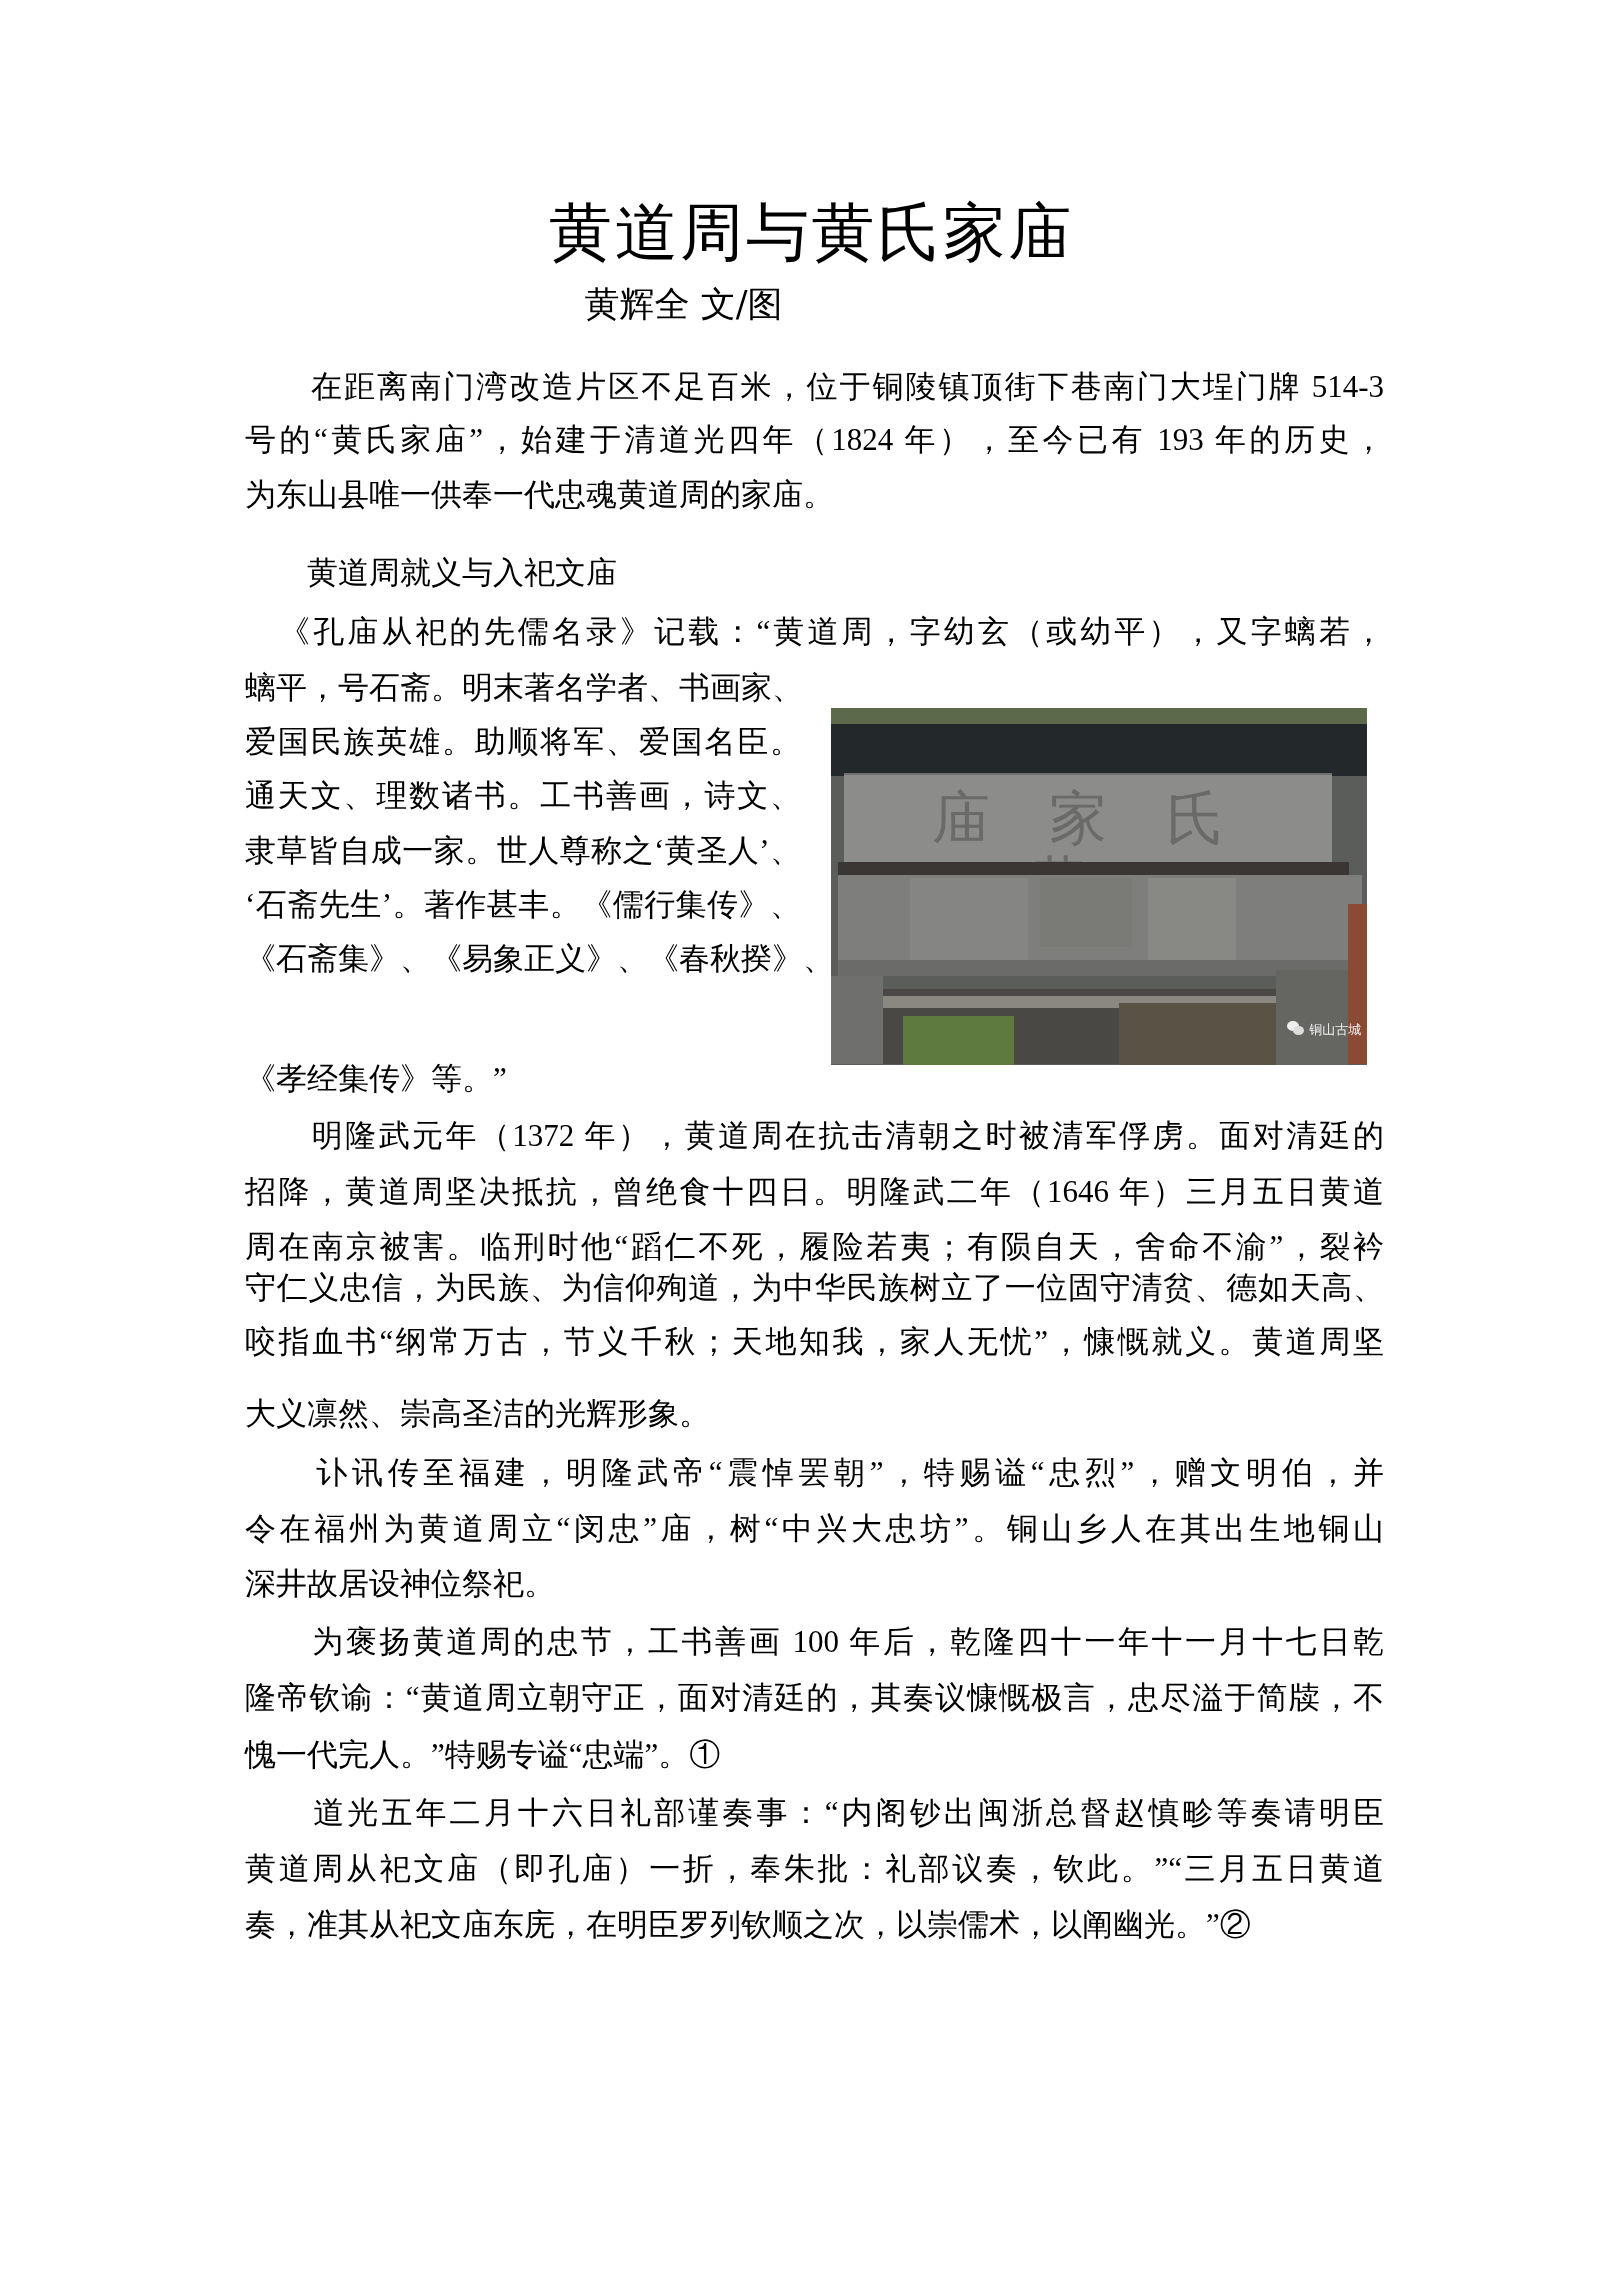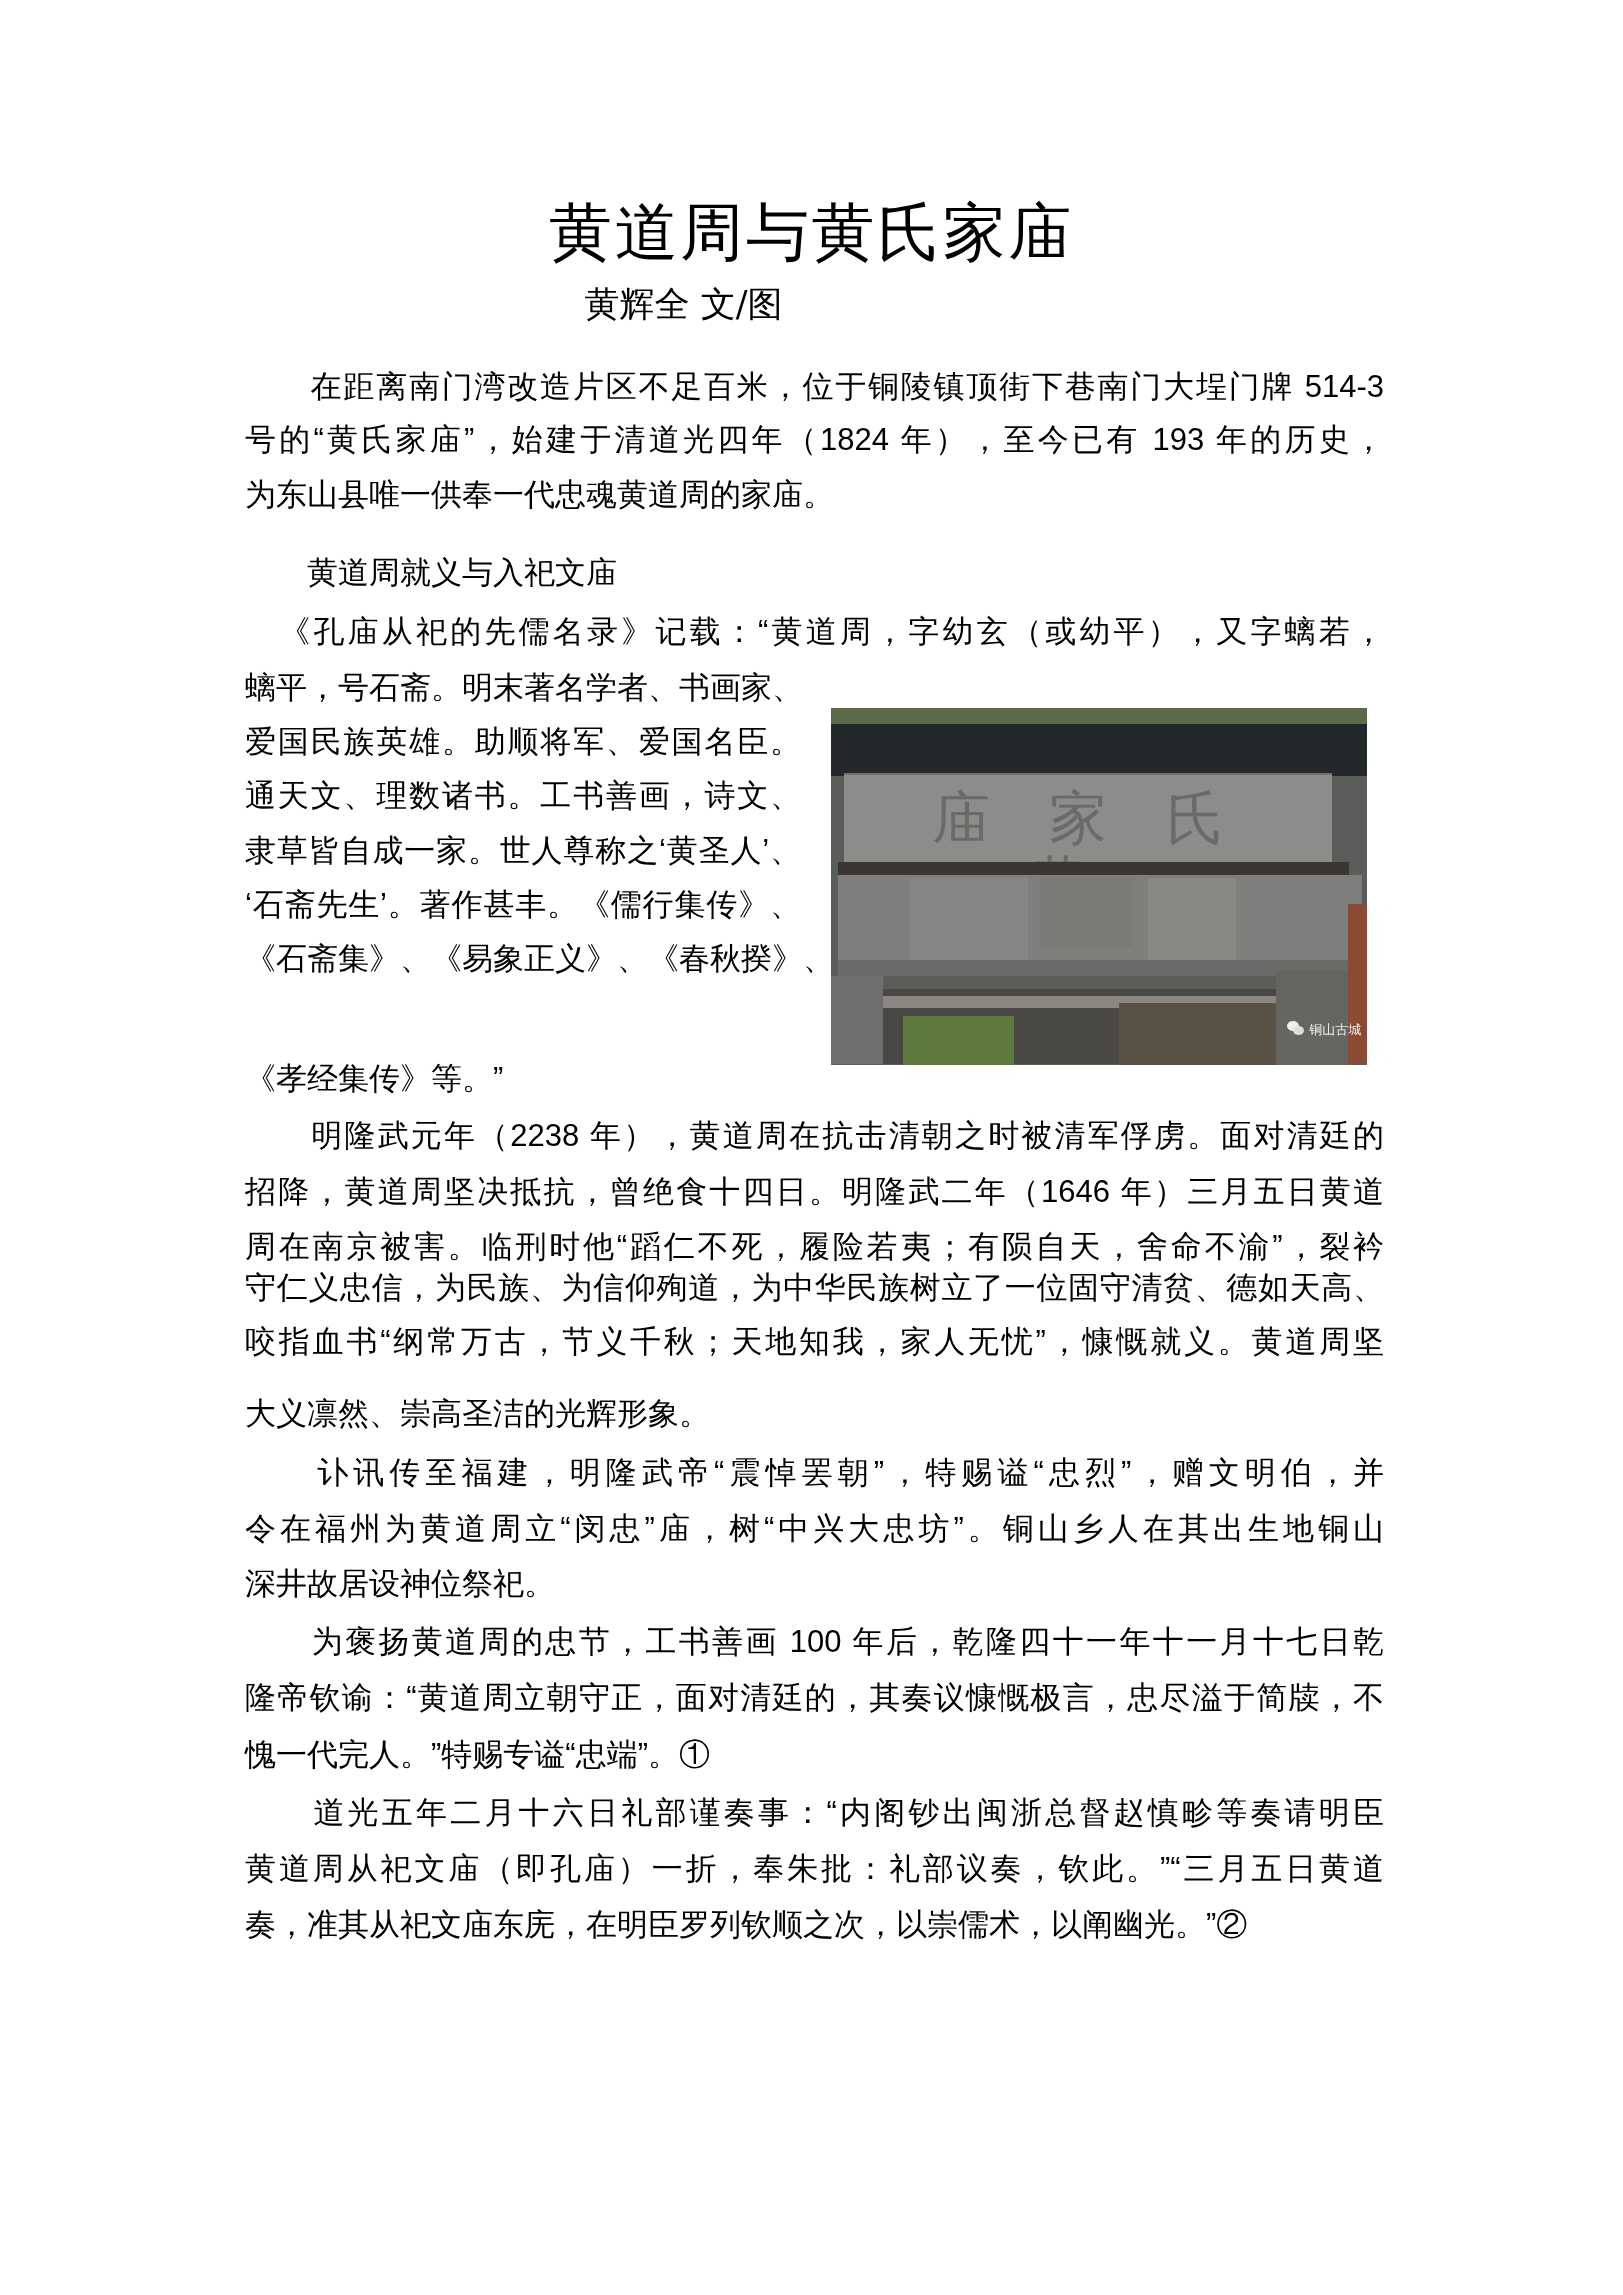--- a/index.html
+++ b/index.html
@@ -12,21 +12,21 @@
       text-align: center; font-size: 63px; line-height: 85px; letter-spacing: 2.6px;
       font-family: "DejaVu Serif", serif;
     }
     .byline {
       position: absolute; left: 0; width: 1367px; top: 281px;
       text-align: center; font-size: 35px; line-height: 46px;
       font-family: "DejaVu Serif", serif;
     }
     .line {
       position: absolute; left: 245px; font-size: 31px; line-height: 39px;
-      white-space: nowrap; font-family: Liberation Sans, sans-serif;
+      white-space: nowrap; font-family: Liberation Serif, serif;
     }
     .full { width: 1139px; text-align-last: justify; text-align: justify; }
     .half { width: 556px; text-align-last: justify; text-align: justify; }
     .photo {
       position: absolute; left: 831px; top: 708px; width: 536px; height: 357px;
       overflow: hidden; background: #5a5d5a;
     }
     .photo .top-band { position:absolute; left:0; top:0; width:100%; height:16.4px; background:#5c6a4a; }
     .photo .dark-band { position:absolute; left:0; top:16.4px; width:100%; height:52px; background:#23282b; }
     .photo .plaque {
@@ -104,21 +104,21 @@
     <div class="door"></div>
     <div class="post-l"></div>
     <div class="post-r"></div>
     <div class="brick"></div>
     <div class="watermark">
       <span class="wechat-icon"></span>
       <span>铜山古城</span>
     </div>
   </div>
 
-  <div class="line full" style="top:1116px">　　明隆武元年（2238 年），黄道周在抗击清朝之时被清军俘虏。面对清廷的</div>
+  <div class="line full" style="top:1116px">　　明隆武元年（1372 年），黄道周在抗击清朝之时被清军俘虏。面对清廷的</div>
   <div class="line full" style="top:1172px">招降，黄道周坚决抵抗，曾绝食十四日。明隆武二年（1646 年）三月五日黄道</div>
   <div class="line full" style="top:1227px">周在南京被害。临刑时他“蹈仁不死，履险若夷；有陨自天，舍命不渝”，裂衿</div>
   <div class="line full" style="top:1322px">咬指血书“纲常万古，节义千秋；天地知我，家人无忧”，慷慨就义。黄道周坚</div>
   <div class="line full" style="top:1268px">守仁义忠信，为民族、为信仰殉道，为中华民族树立了一位固守清贫、德如天高、</div>
   <div class="line" style="top:1394px">大义凛然、崇高圣洁的光辉形象。</div>
 
   <div class="line full" style="top:1453px">　　讣讯传至福建，明隆武帝“震悼罢朝”，特赐谥“忠烈”，赠文明伯，并</div>
   <div class="line full" style="top:1509px">令在福州为黄道周立“闵忠”庙，树“中兴大忠坊”。铜山乡人在其出生地铜山</div>
   <div class="line" style="top:1564px">深井故居设神位祭祀。</div>
 

